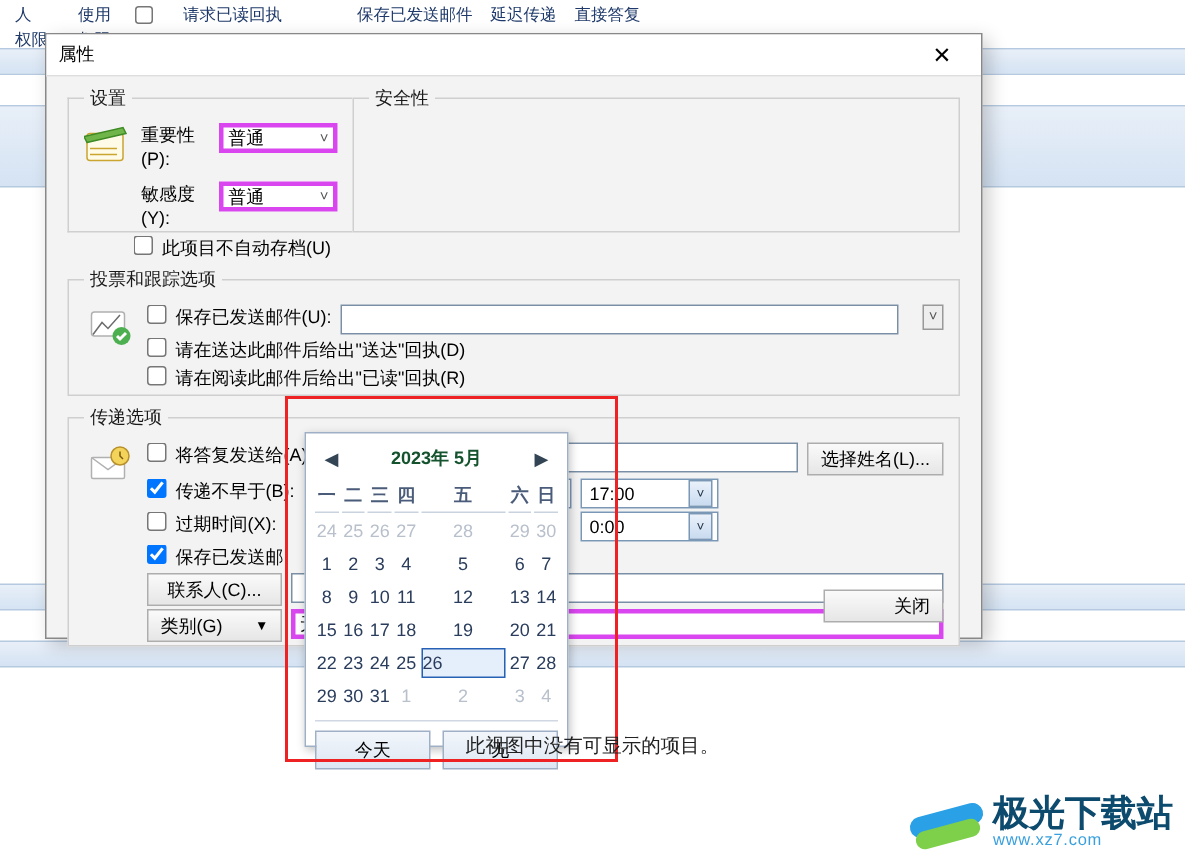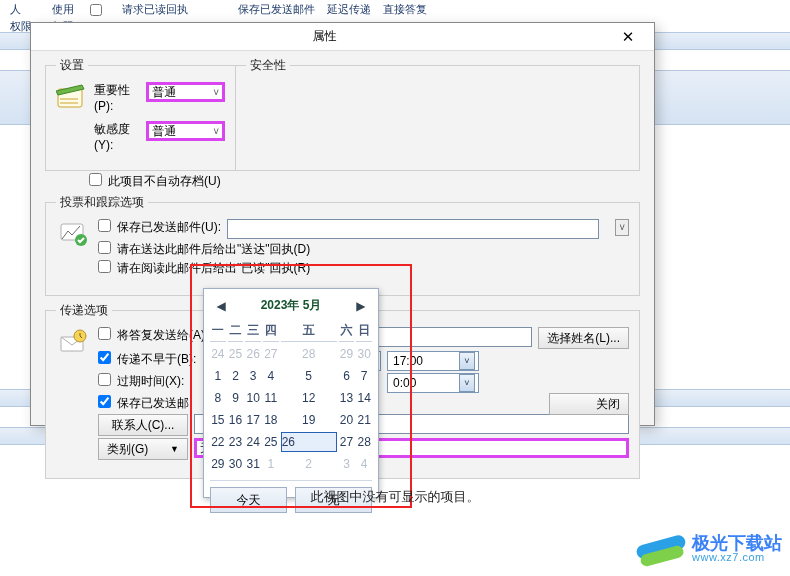--- a/index.html
+++ b/index.html
@@ -13,25 +13,25 @@
 .band4 { margin-top: 18px; height: 18px; }
 
 .top-ribbon { position: absolute; top: 0; left: 0; right: 0; height: 38px; display: flex; align-items: flex-start; padding-top: 2px; color: #1f3a6a; }
 .top-ribbon span { font-size: 11px; padding: 0 4px; }
 .rib-col { display:flex; flex-direction:column; gap:2px; padding: 0 6px; }
 .rib-chk { display:flex; align-items:center; gap:16px; color:#1f3a6a; }
 .rib-chk input { width:12px; height:12px; }
 
 .dialog { position: absolute; top: 22px; left: 30px; width: 625px; height: 404px; background: #f3f3f3; border: 1px solid #888; box-shadow: 4px 4px 12px rgba(0,0,0,.2); }
 .titlebar { height: 28px; background: #fff; border-bottom: 1px solid #ddd; display: flex; align-items: center; padding: 0 8px; }
-.titlebar .title { flex: 1; font-size: 12px; color: #000; text-align: center; }
+.titlebar .title { flex: 1; font-size: 12px; color: #000; }
 .titlebar .close { width: 36px; height: 24px; display:flex; align-items:center; justify-content:center; cursor:pointer; font-size: 15px; }
 
 .body { padding: 6px 14px 10px 14px; }
-fieldset { border: 1px solid #cfcfcf; margin-bottom: 6px; padding: 6px 10px 16px 10px; background: #f3f3f3; }
+fieldset { border: 1px solid #cfcfcf; margin-bottom: 6px; padding: 6px 10px 0 10px; background: #f3f3f3; }
 legend { font-size: 12px; color: #1a1a1a; padding: 0 4px; }
 
 .row { display:flex; align-items:flex-start; gap: 6px; margin: 2px 0; }
 .chk { width: 13px; height: 13px; }
 .lbl { color:#000; }
 .sel { border:3px solid #d946ef; background:#fff; padding:1px 3px; min-width:56px; height:20px; display:inline-flex; align-items:center; justify-content:space-between; cursor:pointer; }
 .caret { margin-left:10px; font-size:10px; color:#555; }
 .txt { border:1px solid #7a8fa6; background:#fff; height:20px; padding:1px 4px; }
 .btn { border:1px solid #adadad; background: linear-gradient(#fafafa,#e6e6e6); padding:2px 8px; height:22px; cursor:pointer; }
 .icon-box { width:36px; height:36px; display:flex; align-items:center; justify-content:center; margin-right:6px; }
@@ -62,21 +62,21 @@
 .cal-foot { display:flex; gap:8px; margin-top:6px; border-top:1px solid #d0d8e4; padding-top:6px; }
 .cal-foot .btn { flex:1; height:26px; background:linear-gradient(#f2f6fb,#dde7f3); border:1px solid #9fb0c6; }
 
 .bottom-btn { position:absolute; right:25px; bottom:10px;text-align:right; }
 
 .footer-brand { position:absolute; right:8px; bottom:6px; display:flex; align-items:center; gap:6px; }
 .brand-logo { width:50px; height:44px; position:relative; }
 .brand-logo .sw1 { position:absolute; left:0; top:14px; width:50px; height:14px; border-radius:14px; background:#2aa0e6; transform:rotate(-15deg); }
 .brand-logo .sw2 { position:absolute; left:4px; top:24px; width:44px; height:12px; border-radius:12px; background:#7ed04b; transform:rotate(-15deg); }
 .brand-txt { display:flex; flex-direction:column; line-height:1; }
-.brand-txt .cn { font-size:18px; color:#3b82f6; font-weight:600; }
+.brand-txt .cn { font-size:24px; color:#0c4a6e; font-weight:600; }
 .brand-txt .en { font-size:11px; color:#39a0dd; letter-spacing:.5px; text-transform:lowercase; }
 </style>
 </head>
 <body>
 
 <div class="bg-bands">
   <div class="band band1"></div>
   <div class="band band2"></div>
   <div class="band band3"></div>
   <div class="band band4"></div>

